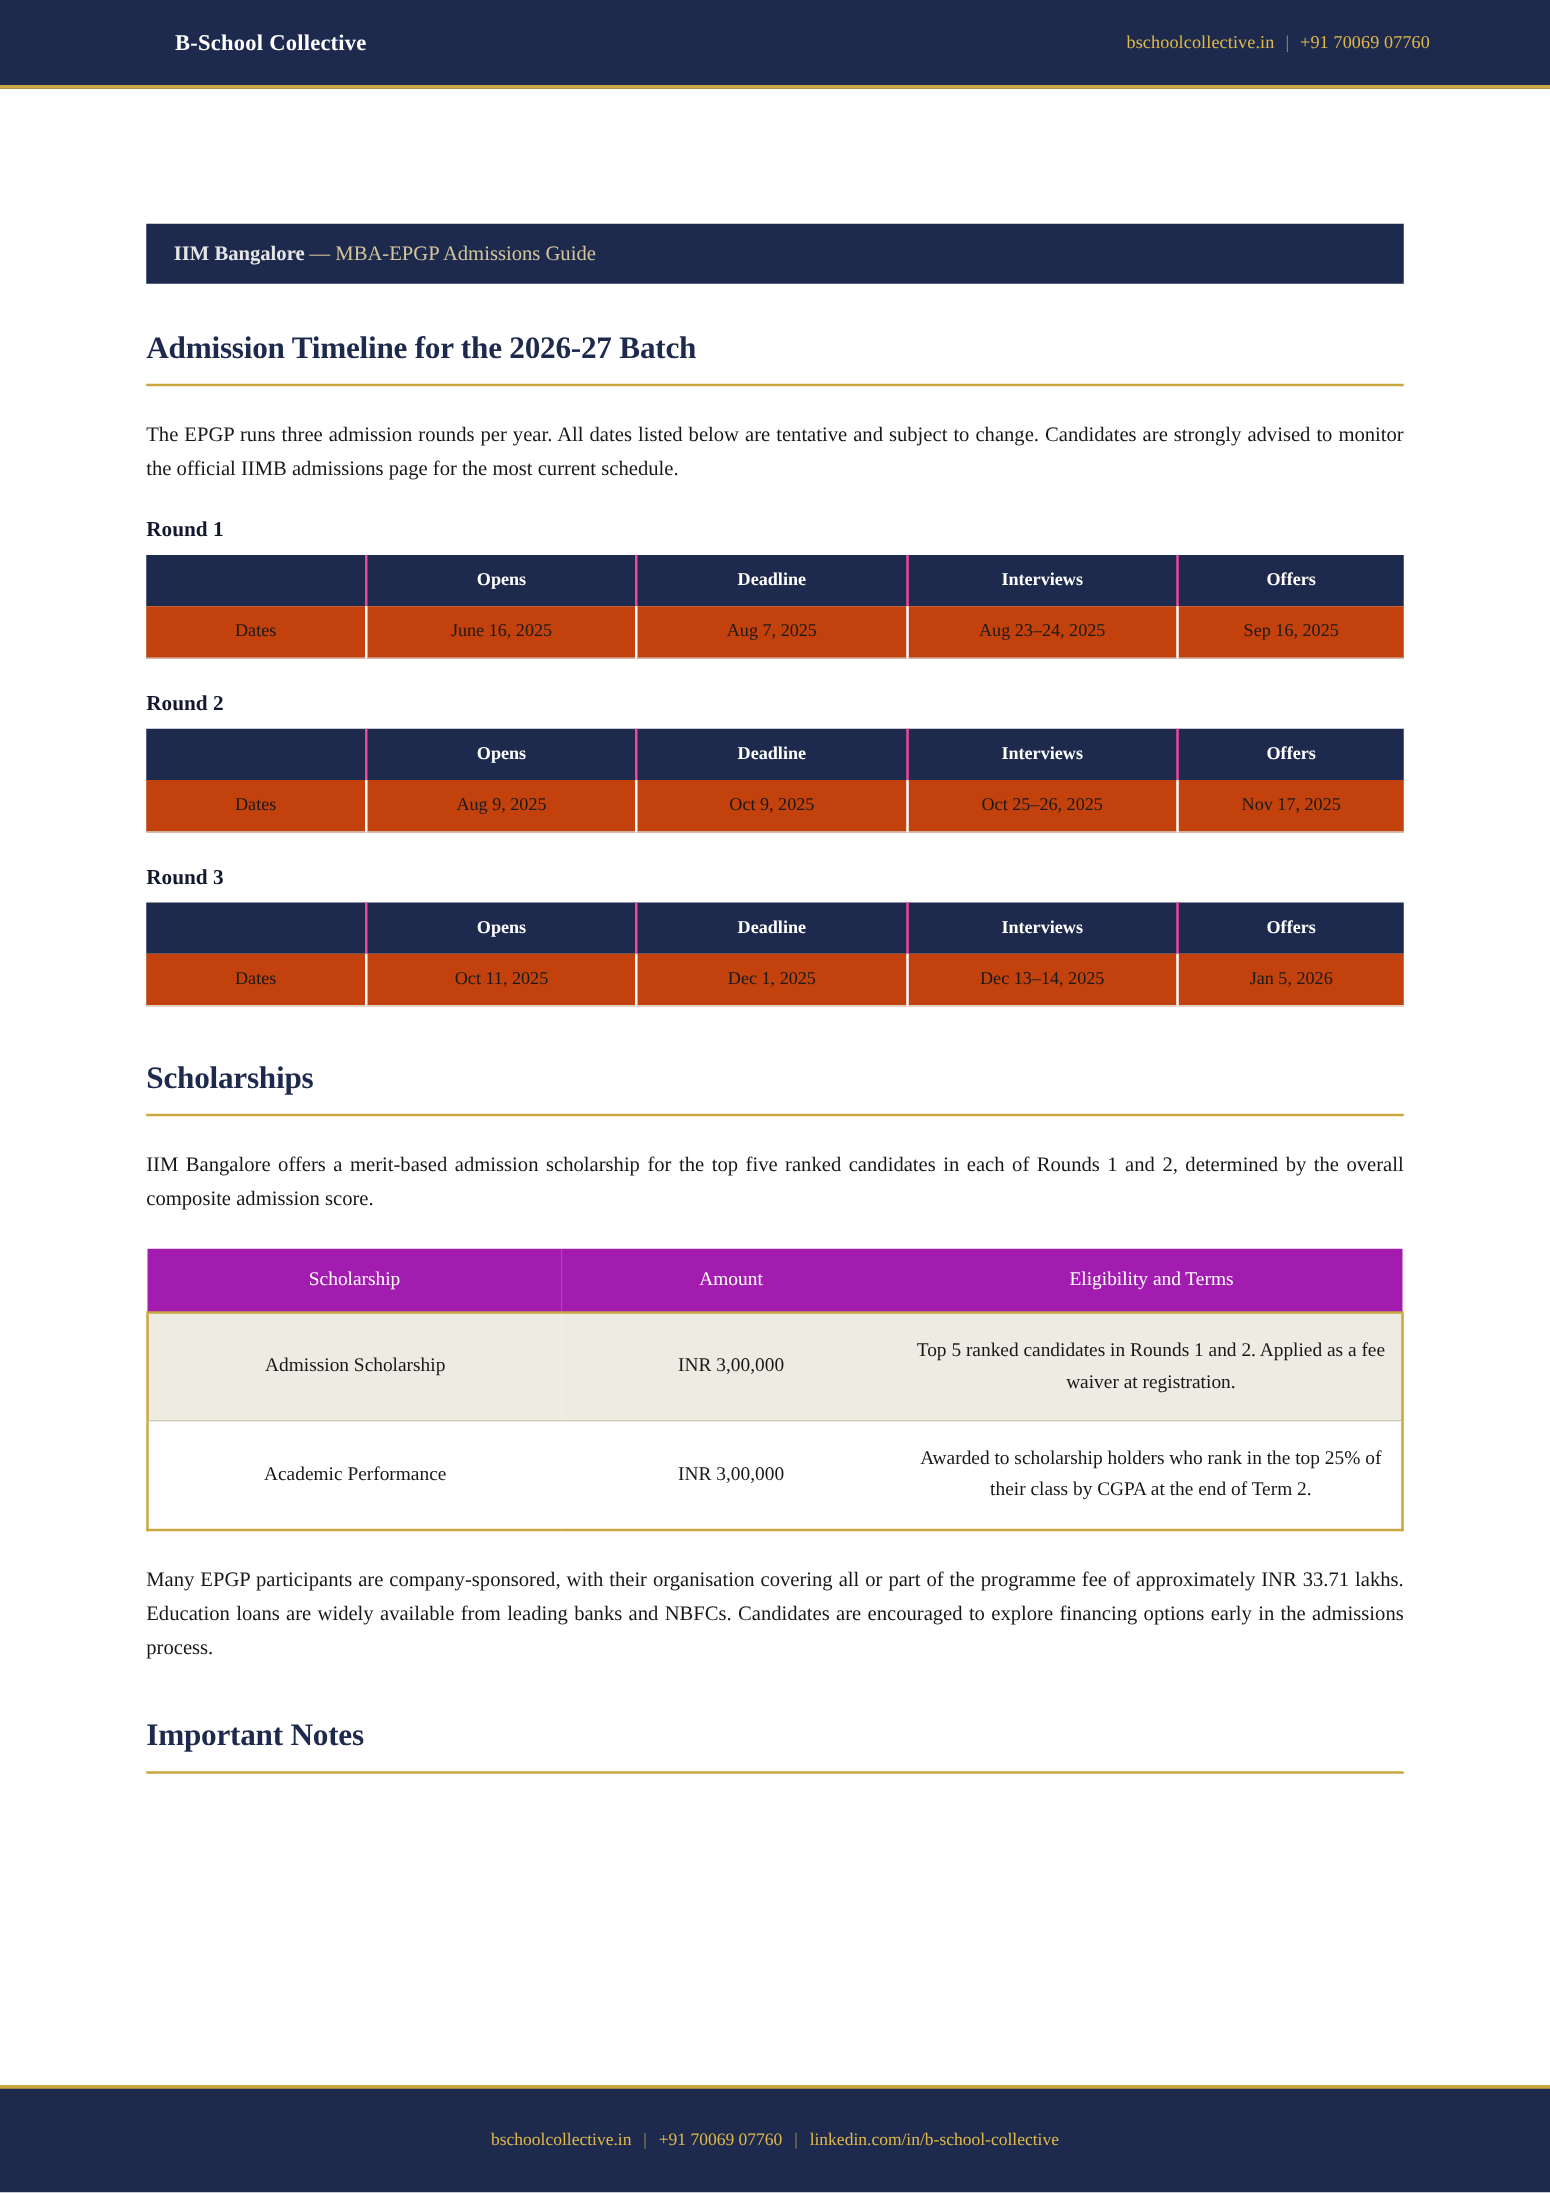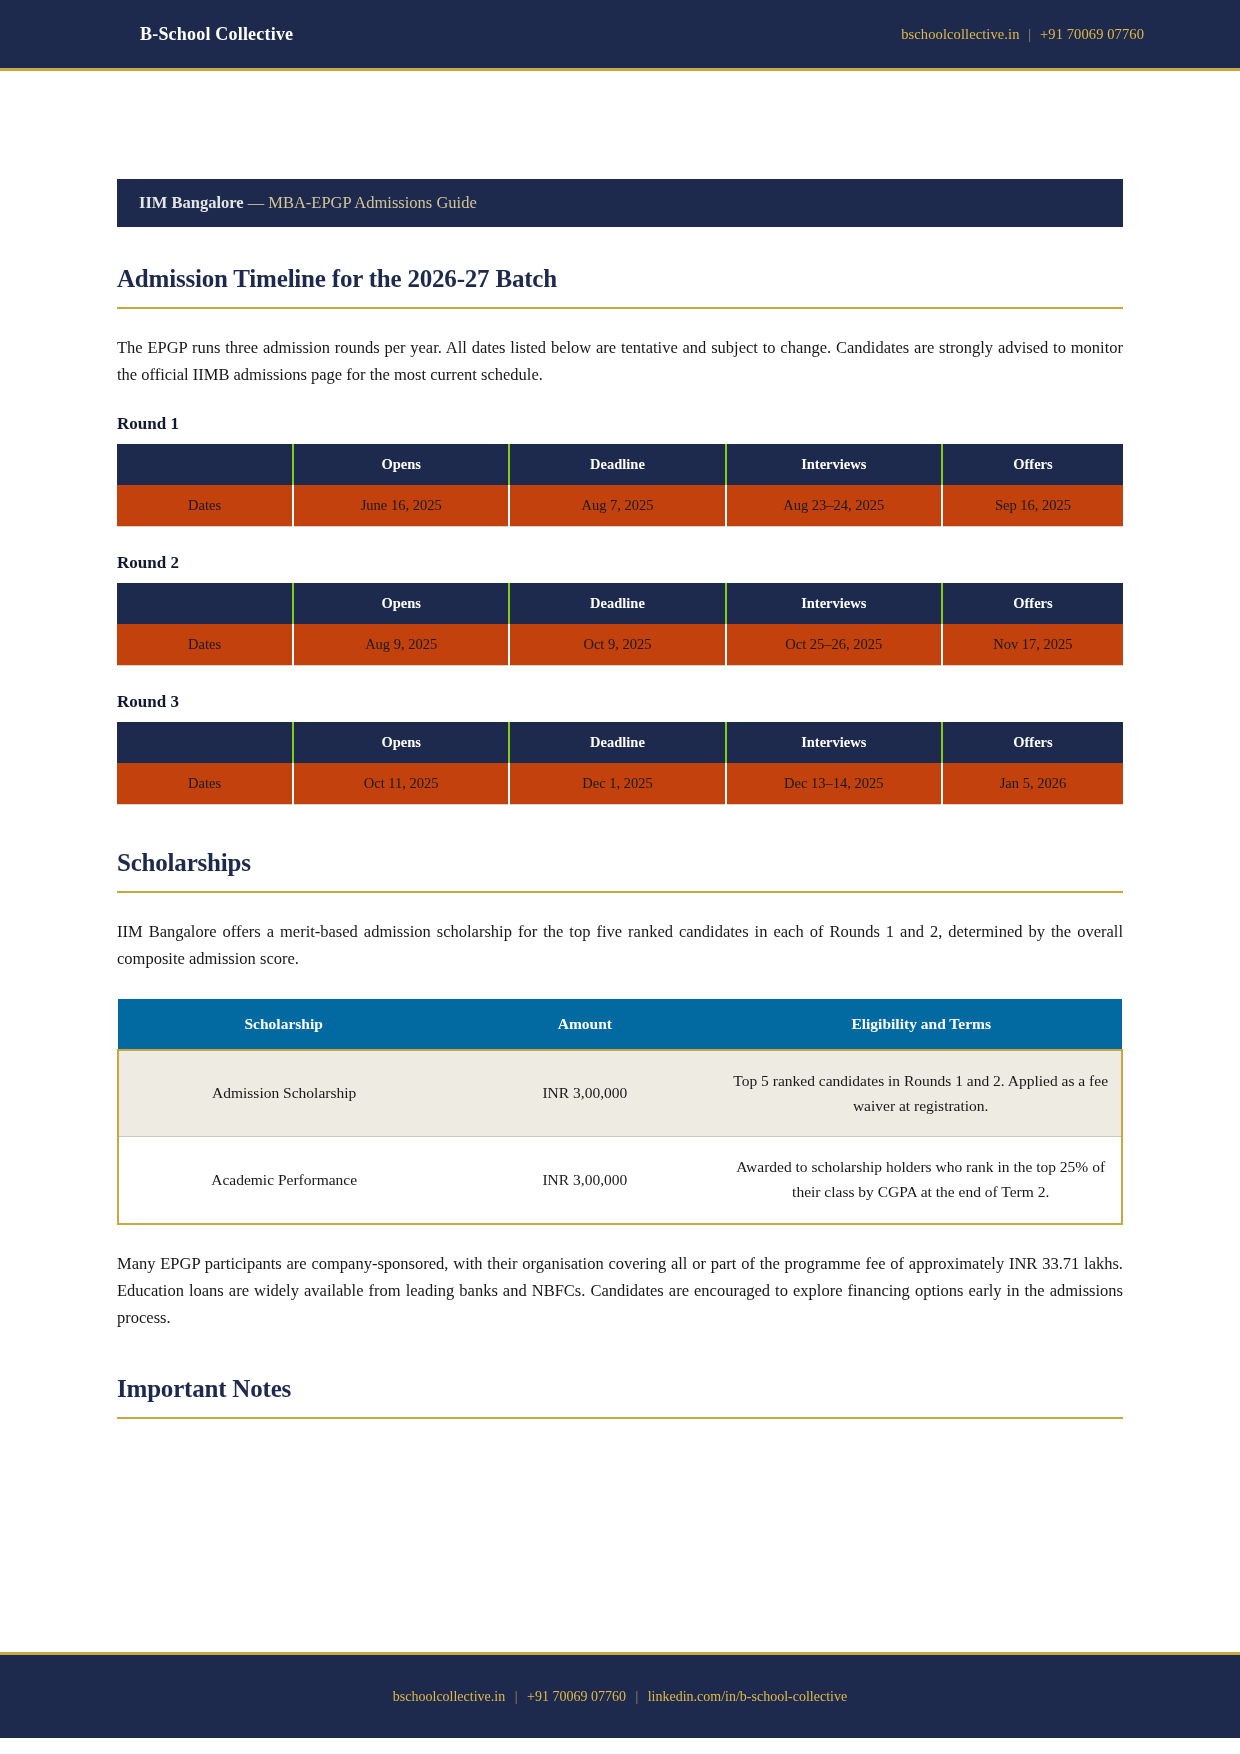--- a/index.html
+++ b/index.html
@@ -110,21 +110,21 @@
     table-layout: fixed;
     margin-bottom: 4px;
   }
   table.round-table th {
     background: #1d2a4d;
     color: #ffffff;
     font-size: 14.5px;
     font-weight: bold;
     padding: 12px 6px;
     text-align: center;
-    border-right: 2px solid #84cc16;
+    border-right: 2px solid #ec4899;
   }
   table.round-table th:last-child { border-right: 0; }
   table.round-table td {
     background: #c2410c;
     color: #1a1a1a;
     font-size: 14.5px;
     padding: 12px 6px;
     text-align: center;
     border-right: 2px solid #ffffff;
     border-bottom: 1px solid #d8d4c8;
@@ -137,24 +137,24 @@
   table.round-table col.c4 { width: 18%; }
 
   
   table.scholar-table {
     width: 100%;
     border-collapse: collapse;
     table-layout: fixed;
     margin: 22px 0 26px 0;
   }
   table.scholar-table th {
-    background: #0369a1;
+    background: #a21caf;
     color: #ffffff;
     font-size: 15.5px;
-    font-weight: bold;
+    font-weight: normal;
     padding: 16px 8px;
     text-align: center;
     border-bottom: 2px solid #c9a741;
   }
   table.scholar-table td {
     font-size: 15.5px;
     padding: 18px 12px;
     text-align: center;
     line-height: 1.6;
     color: #181818;
@@ -171,21 +171,21 @@
     border-bottom: 2px solid #c9a741;
   }
   table.scholar-table col.s0 { width: 33%; }
   table.scholar-table col.s1 { width: 27%; }
   table.scholar-table col.s2 { width: 40%; }
 
   
   .page-footer {
     position: absolute;
     left: 0;
-    bottom: 16px;
+    bottom: 0;
     width: 100%;
     background: #1d2a4d;
     border-top: 3px solid #c9a741;
     height: 86px;
     display: flex;
     align-items: center;
     justify-content: center;
     box-sizing: border-box;
   }
   .footer-line {

